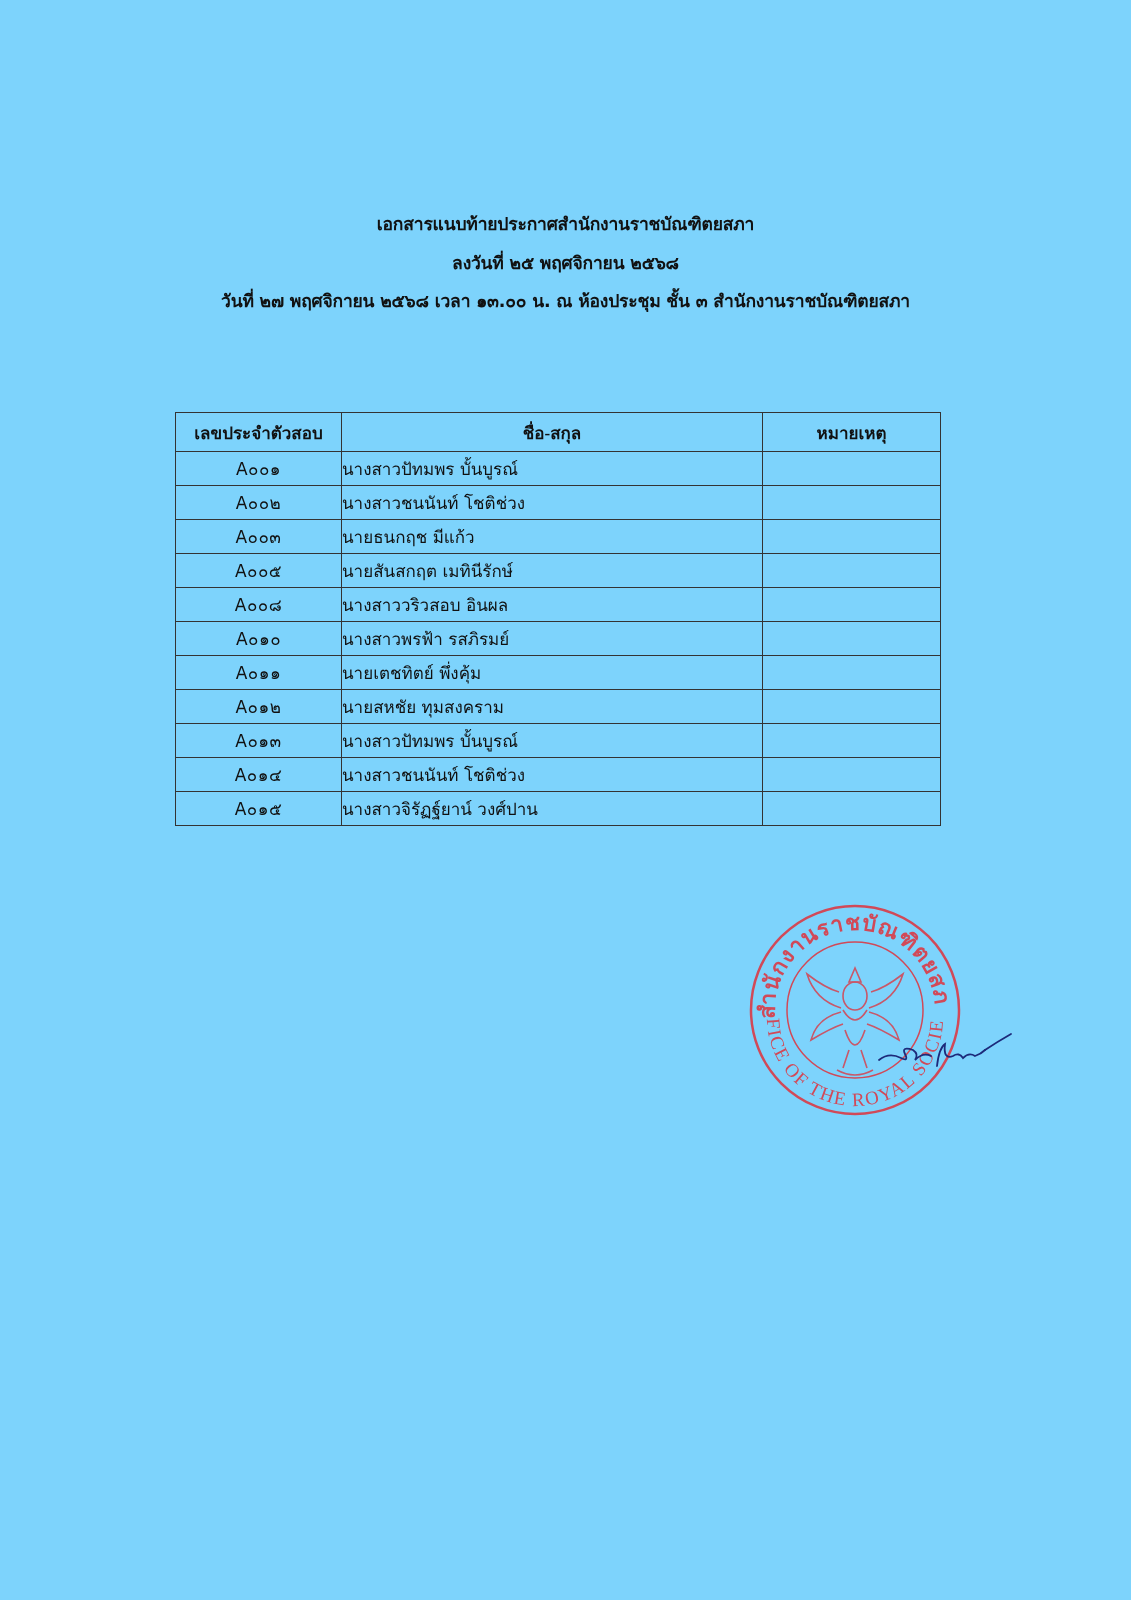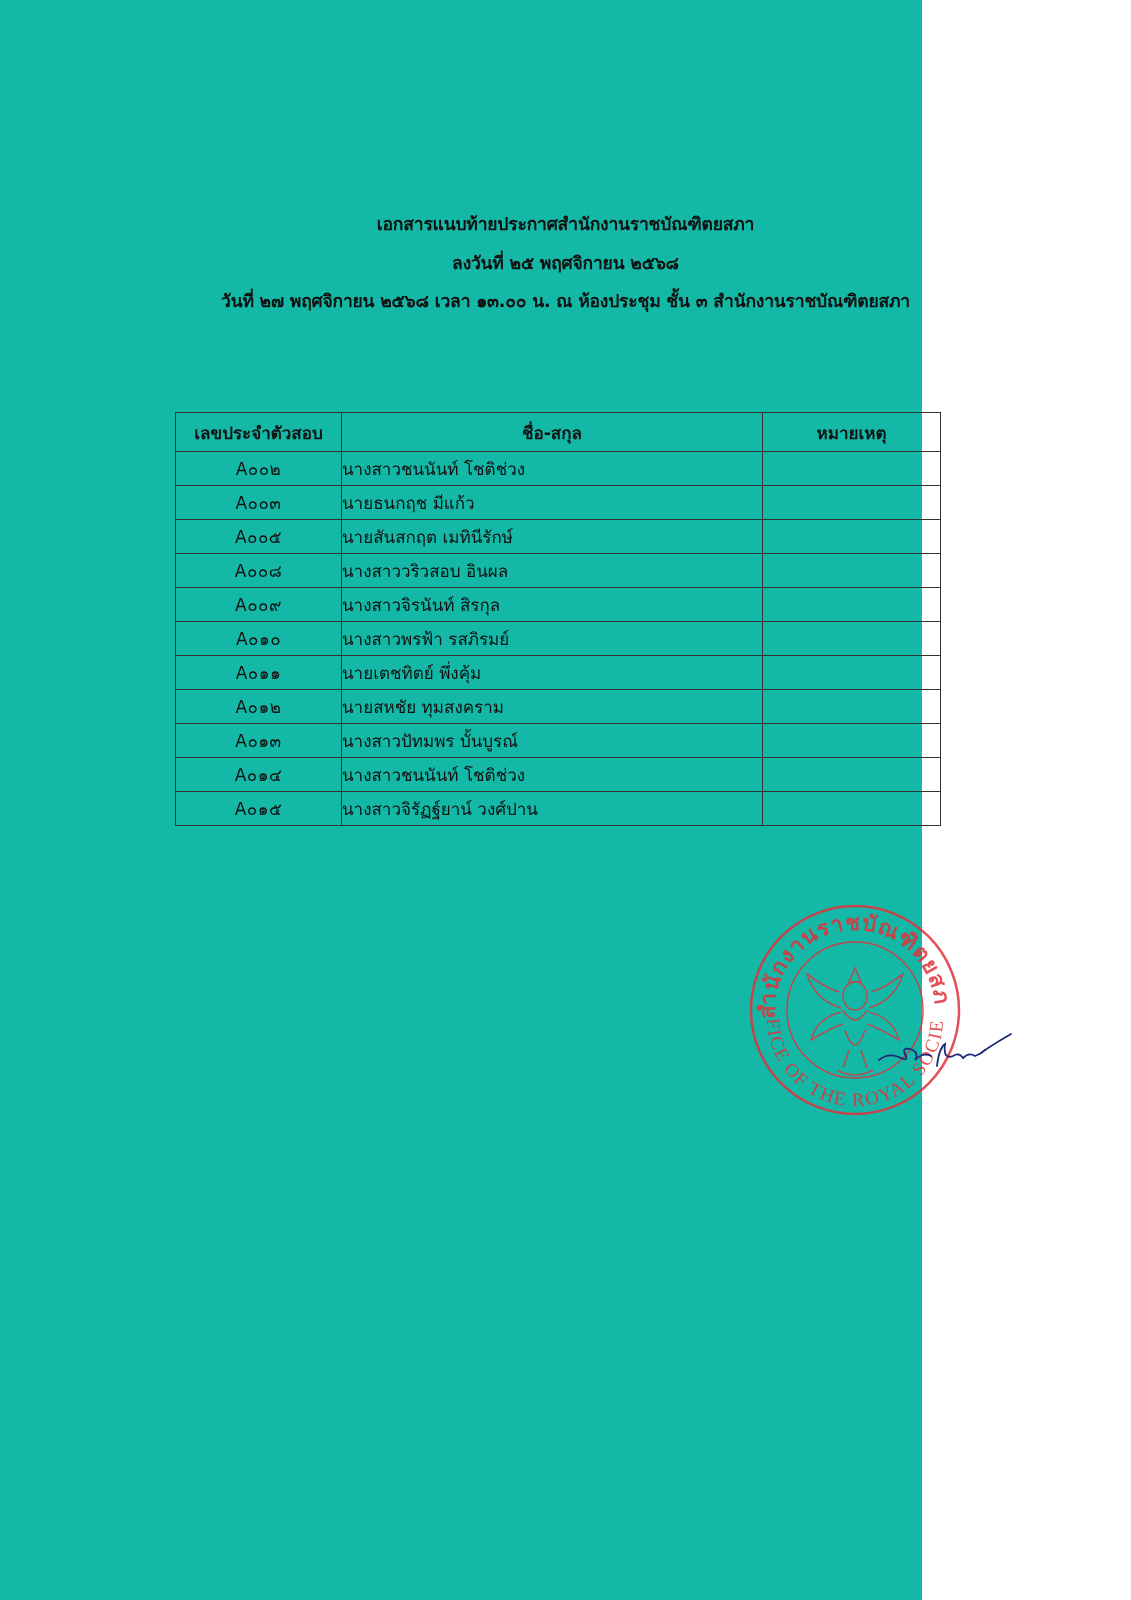--- a/index.html
+++ b/index.html
@@ -11,23 +11,23 @@
       width: 1131px;
       height: 1600px;
       position: relative;
       overflow: hidden;
       font-family: "DejaVu Sans", sans-serif;
       color: #111;
     }
     .page {
       position: absolute;
       left: 0; top: 0;
-      width: 922px;
+      width: 1131px;
       height: 1600px;
-      background: #14b8a6;
+      background: #7dd3fc;
     }
     .header {
       position: absolute;
       left: 0;
       top: 205px;
       width: 1131px;
       text-align: center;
     }
     .header-line {
       font-size: 17.5px;
@@ -54,20 +54,21 @@
       height: 33px;
       font-size: 17px;
       white-space: nowrap;
       overflow: hidden;
     }
     table.roster th {
       height: 38px;
       font-weight: bold;
       text-align: center;
       font-size: 17px;
+      font-family: Liberation Serif, serif;
     }
     col.c-id { width: 166px; }
     col.c-name { width: 421px; }
     col.c-note { width: 178px; }
     td.id-cell {
       text-align: center;
       font-weight: normal;
       letter-spacing: 0.5px;
     }
     td.name-cell {
@@ -114,42 +115,42 @@
     </colgroup>
     <thead>
       <tr>
         <th>เลขประจำตัวสอบ</th>
         <th>ชื่อ-สกุล</th>
         <th>หมายเหตุ</th>
       </tr>
     </thead>
     <tbody>
       <tr>
+        <td class="id-cell">A๐๐๑</td>
+        <td class="name-cell">นางสาวปัทมพร  บั้นบูรณ์</td>
+        <td class="note-cell"></td>
+      </tr>
+      <tr>
         <td class="id-cell">A๐๐๒</td>
         <td class="name-cell">นางสาวชนนันท์  โชติช่วง</td>
         <td class="note-cell"></td>
       </tr>
       <tr>
         <td class="id-cell">A๐๐๓</td>
         <td class="name-cell">นายธนกฤช  มีแก้ว</td>
         <td class="note-cell"></td>
       </tr>
       <tr>
         <td class="id-cell">A๐๐๕</td>
         <td class="name-cell">นายสันสกฤต  เมทินีรักษ์</td>
         <td class="note-cell"></td>
       </tr>
       <tr>
         <td class="id-cell">A๐๐๘</td>
         <td class="name-cell">นางสาววริวสอบ  อินผล</td>
-        <td class="note-cell"></td>
-      </tr>
-      <tr>
-        <td class="id-cell">A๐๐๙</td>
-        <td class="name-cell">นางสาวจิรนันท์  สิรกุล</td>
         <td class="note-cell"></td>
       </tr>
       <tr>
         <td class="id-cell">A๐๑๐</td>
         <td class="name-cell">นางสาวพรฟ้า  รสภิรมย์</td>
         <td class="note-cell"></td>
       </tr>
       <tr>
         <td class="id-cell">A๐๑๑</td>
         <td class="name-cell">นายเตชทิตย์  พึ่งคุ้ม</td>

